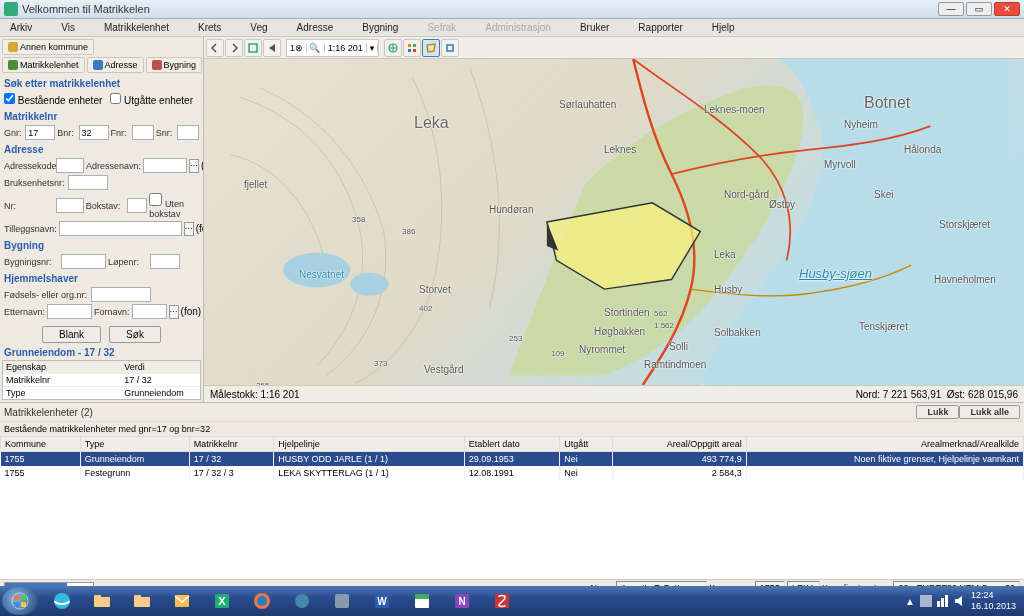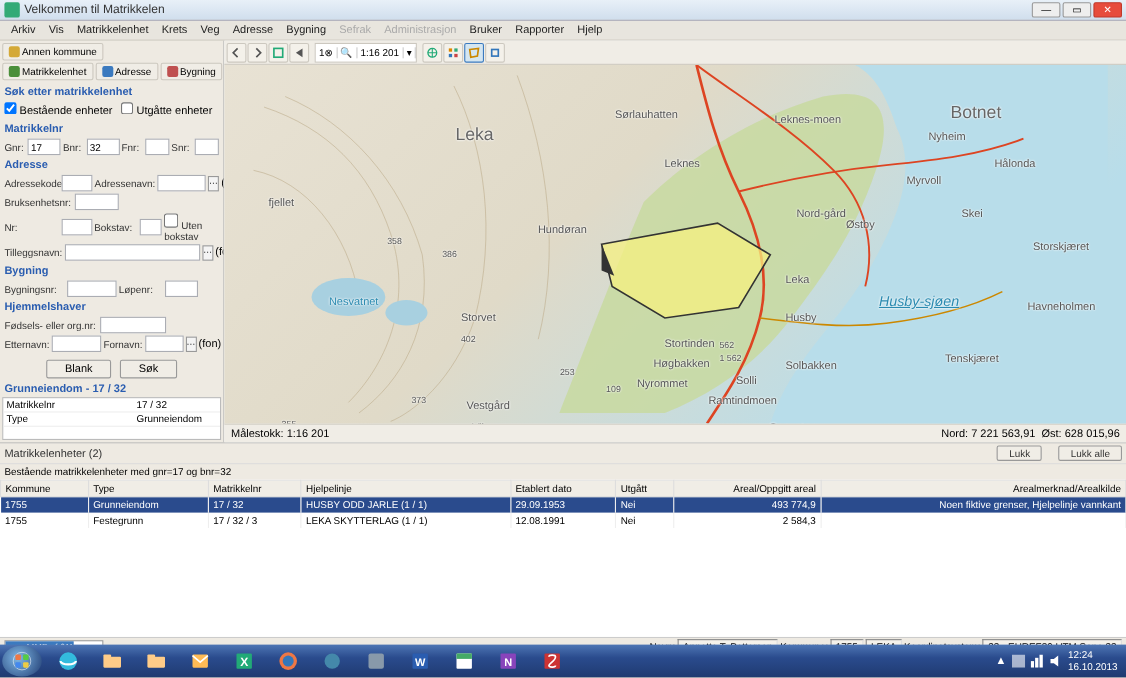--- a/index.html
+++ b/index.html
@@ -5,21 +5,21 @@
 * { box-sizing: border-box; margin: 0; padding: 0; }
 body { font-family: Tahoma, Arial, sans-serif; font-size: 10px; background: #d4d0c8; overflow: hidden; width: 1024px; height: 616px; position: relative; }
 
 .titlebar { height: 19px; background: linear-gradient(#e8f0f8, #d0deed); display: flex; align-items: center; padding: 0 4px; border-bottom: 1px solid #aab; }
 .titlebar .icon { width: 14px; height: 14px; background: #3a7; margin-right: 4px; border-radius: 2px; }
 .titlebar .title { flex: 1; color: #333; font-size: 11px; }
 .winbtns { display: flex; gap: 2px; }
 .winbtn { width: 26px; height: 14px; background: #eee; border: 1px solid #999; border-radius: 2px; display: flex; align-items: center; justify-content: center; font-size: 9px; cursor: pointer; }
 .winbtn.close { background: #e74c3c; color: #fff; border-color: #c0392b; }
 
-.menubar { height: 18px; background: #e8e5de; display: flex; align-items: center; padding: 0 4px; gap: 0; border-bottom: 1px solid #ccc8bf; }
+.menubar { height: 18px; background: #e8e5de; display: flex; align-items: center; padding: 0 4px; gap: 17px; border-bottom: 1px solid #ccc8bf; }
 .menubar span { padding: 2px 6px; cursor: pointer; color: #222; }
 .menubar span.disabled { color: #aaa; cursor: default; }
 
 .main { display: flex; height: 365px; }
 .sidebar { width: 204px; background: #eeeae2; border-right: 1px solid #bbb; padding: 2px; overflow: hidden; display: flex; flex-direction: column; }
 
 .tabrow { display: flex; gap: 2px; margin-bottom: 2px; }
 .tab { padding: 2px 5px; background: #f0ede6; border: 1px solid #ccc8bf; border-radius: 2px; cursor: pointer; display: flex; align-items: center; gap: 2px; font-size: 9px; }
 .tab .ti { width: 10px; height: 10px; border-radius: 2px; }
 .tab.blue .ti { background: #3b7abf; }
@@ -62,21 +62,21 @@
 .lbl { position: absolute; font-size: 10px; color: #555; text-shadow: 0 0 2px #fff, 0 0 2px #fff; pointer-events: none; }
 .lbl.big { font-size: 16px; font-weight: 500; color: #666; }
 .lbl.sea { color: #2a8ab0; font-style: italic; font-size: 13px; text-decoration: underline; }
 
 .mapfoot { height: 17px; background: #f0ede6; border-top: 1px solid #ccc8bf; display: flex; align-items: center; padding: 0 6px; font-size: 10px; }
 .mapfoot .l { flex: 0 0 auto; }
 .mapfoot .r { margin-left: auto; }
 
 .gridwrap { height: 177px; background: #eeeae2; border-top: 1px solid #bbb; display: flex; flex-direction: column; }
 .gridtitle { padding: 2px 4px; font-size: 10px; color: #333; border-bottom: 1px solid #ddd; display: flex; align-items: center; }
-.gridbtns { margin-left: auto; display: flex; gap: 15px; }
+.gridbtns { margin-left: auto; display: flex; gap: 0; font-weight: bold; }
 .gridbtns .btn { padding: 1px 10px; font-size: 9px; }
 .subtitle { padding: 2px 4px; font-size: 9px; }
 .datagrid { flex: 1; background: #fff; overflow: auto; }
 .datagrid table { width: 100%; border-collapse: collapse; font-size: 9px; }
 .datagrid th { background: #f0ede6; text-align: left; padding: 2px 4px; border: 1px solid #ddd; font-weight: normal; }
 .datagrid td { padding: 2px 4px; border-right: 1px solid #eee; }
 .datagrid tr.sel td { background: #2a4b8d; color: #fff; }
 
 .statusbar { height: 17px; background: #eeeae2; border-top: 1px solid #ccc; display: flex; align-items: center; padding: 0 4px; font-size: 9px; gap: 2px; }
 .statuscell { border: 1px inset #ddd; padding: 1px 4px; background: #f4f1ea; }
@@ -210,20 +210,24 @@
         <span>(fon)</span>
       </div>
 
     <div class="btnrow">
       <div class="btn">Blank</div>
       <div class="btn">Søk</div>
     </div>
 
     <div class="props-title">Grunneiendom - 17 / 32</div>
     <div class="props-table">
+      <div class="row head">
+          <div class="cell c1">Egenskap</div>
+          <div class="cell c2">Verdi</div>
+        </div>
       <div class="row">
           <div class="cell c1">Matrikkelnr</div>
           <div class="cell c2">17 / 32</div>
         </div>
       <div class="row">
           <div class="cell c1">Type</div>
           <div class="cell c2">Grunneiendom</div>
         </div>
 
     </div>

